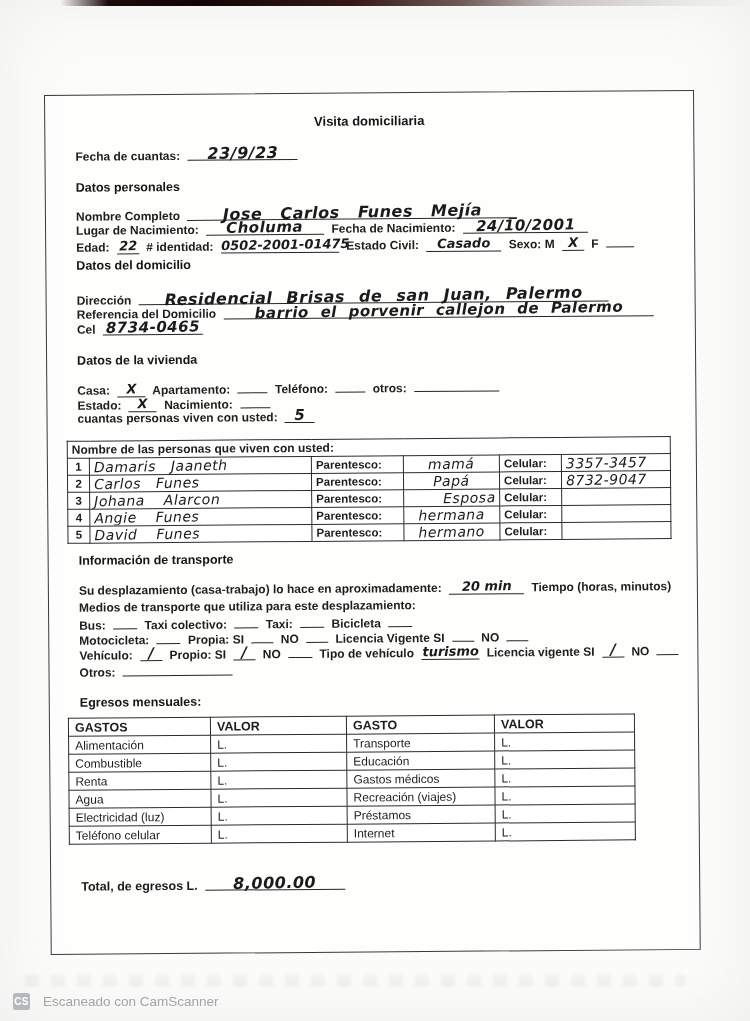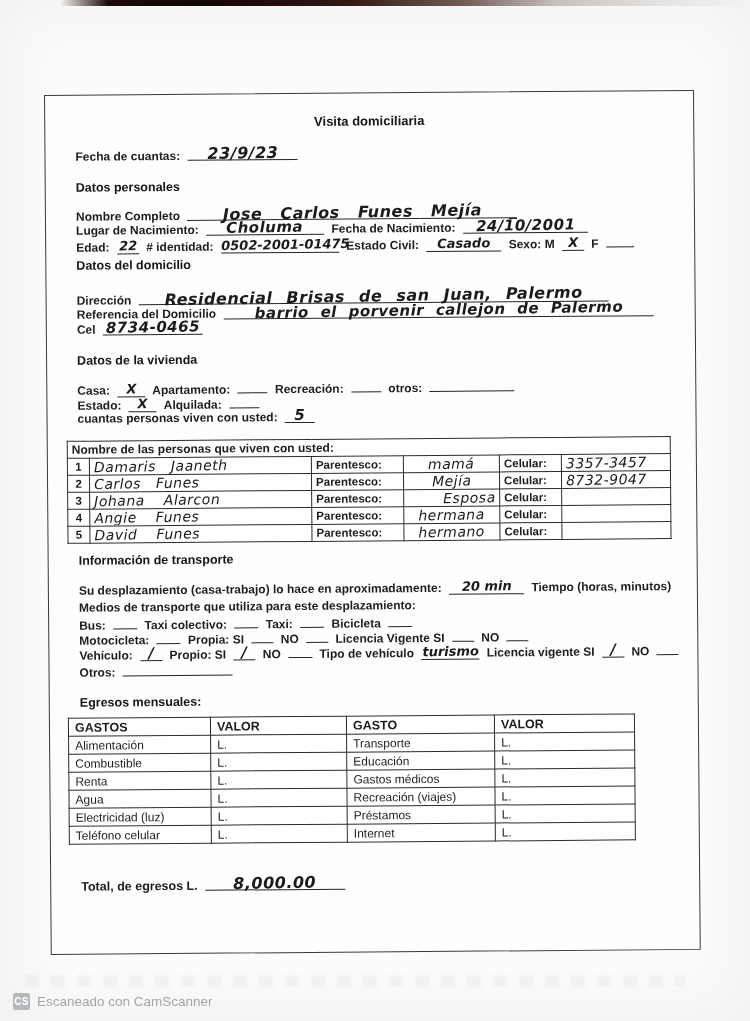--- a/index.html
+++ b/index.html
@@ -39,21 +39,21 @@
   table{border-collapse:collapse;table-layout:fixed;background:#fff;}
   .ppl{position:absolute;left:19px;top:345px;width:603px;}
   .ppl td{border:1.6px solid #2c2c2c;padding:0 4px;height:16px;font-size:11.5px;font-weight:bold;color:#1d1d1d;overflow:hidden;}
   .ppl td.head{font-size:12px;}
   .ppl td.num{text-align:center;padding:0;}
   .ppl td.hwcell{font-weight:normal;}
   .ppl .hw{font-size:14px;top:0;}
   .eg{position:absolute;left:18px;top:622px;width:566px;}
   .eg td{border:1.6px solid #2c2c2c;padding:1px 6px;height:15px;font-size:12px;color:#1d1d1d;overflow:hidden;}
   .eg td.hd{font-weight:bold;font-size:12.5px;}
-  .footer{position:absolute;left:13px;top:993px;display:flex;align-items:center;gap:7px;}
+  .footer{position:absolute;left:13px;top:993px;display:flex;align-items:center;gap:13px;}
   .cs-badge{width:17px;height:17px;background:#b5b9bb;border-radius:2.5px;color:#ffffff;
     font-size:10px;font-weight:bold;display:flex;align-items:center;justify-content:center;letter-spacing:.3px;}
   .cs-text{font-size:13.5px;color:#a2a6a8;}
   .bleed{position:absolute;top:975px;left:25px;width:660px;height:12px;opacity:.5;
     background:repeating-linear-gradient(90deg, rgba(140,140,138,.18) 0 14px, rgba(140,140,138,0) 14px 26px);
     filter:blur(1.6px);}
 </style>
 </head>
 <body>
 
@@ -113,30 +113,30 @@
     <span class="bl w100"><span class="hw">8734-0465</span></span>
   </div>
 
   <div class="abs h" style="top:258px">Datos de la vivienda</div>
 
   <div class="abs ln" style="top:285px">
     <span>Casa:</span>
     <span class="bl w28"><span class="hw sm">X</span></span>
     <span>Apartamento:</span>
     <span class="bl w30"></span>
-    <span>Recreación:</span>
+    <span>Teléfono:</span>
     <span class="bl w30"></span>
     <span>otros:</span>
     <span class="bl w85"></span>
   </div>
 
   <div class="abs ln" style="top:300px">
     <span>Estado:</span>
     <span class="bl w28"><span class="hw sm">X</span></span>
-    <span>Alquilada:</span>
+    <span>Nacimiento:</span>
     <span class="bl w30"></span>
   </div>
 
   <div class="abs ln" style="top:315px">
     <span>cuantas personas viven con usted:</span>
     <span class="bl w30"><span class="hw">5</span></span>
   </div>
 
   <table class="ppl">
     <colgroup>
@@ -156,21 +156,21 @@
       <td class="hwcell"><span class="hw" style="word-spacing:10px">Damaris Jaaneth</span></td>
       <td>Parentesco:</td>
       <td class="hwcell" style="text-align:center"><span class="hw">mamá</span></td>
       <td>Celular:</td>
       <td class="hwcell"><span class="hw">3357-3457</span></td>
     </tr>
     <tr>
       <td class="num">2</td>
       <td class="hwcell"><span class="hw" style="word-spacing:10px">Carlos Funes</span></td>
       <td>Parentesco:</td>
-      <td class="hwcell" style="text-align:center"><span class="hw">Mejía</span></td>
+      <td class="hwcell" style="text-align:center"><span class="hw">Papá</span></td>
       <td>Celular:</td>
       <td class="hwcell"><span class="hw">8732-9047</span></td>
     </tr>
     <tr>
       <td class="num">3</td>
       <td class="hwcell"><span class="hw" style="word-spacing:14px">Johana Alarcon</span></td>
       <td>Parentesco:</td>
       <td class="hwcell" style="text-align:right"><span class="hw">Esposa</span></td>
       <td>Celular:</td>
       <td class="hwcell"><span class="hw"></span></td>

